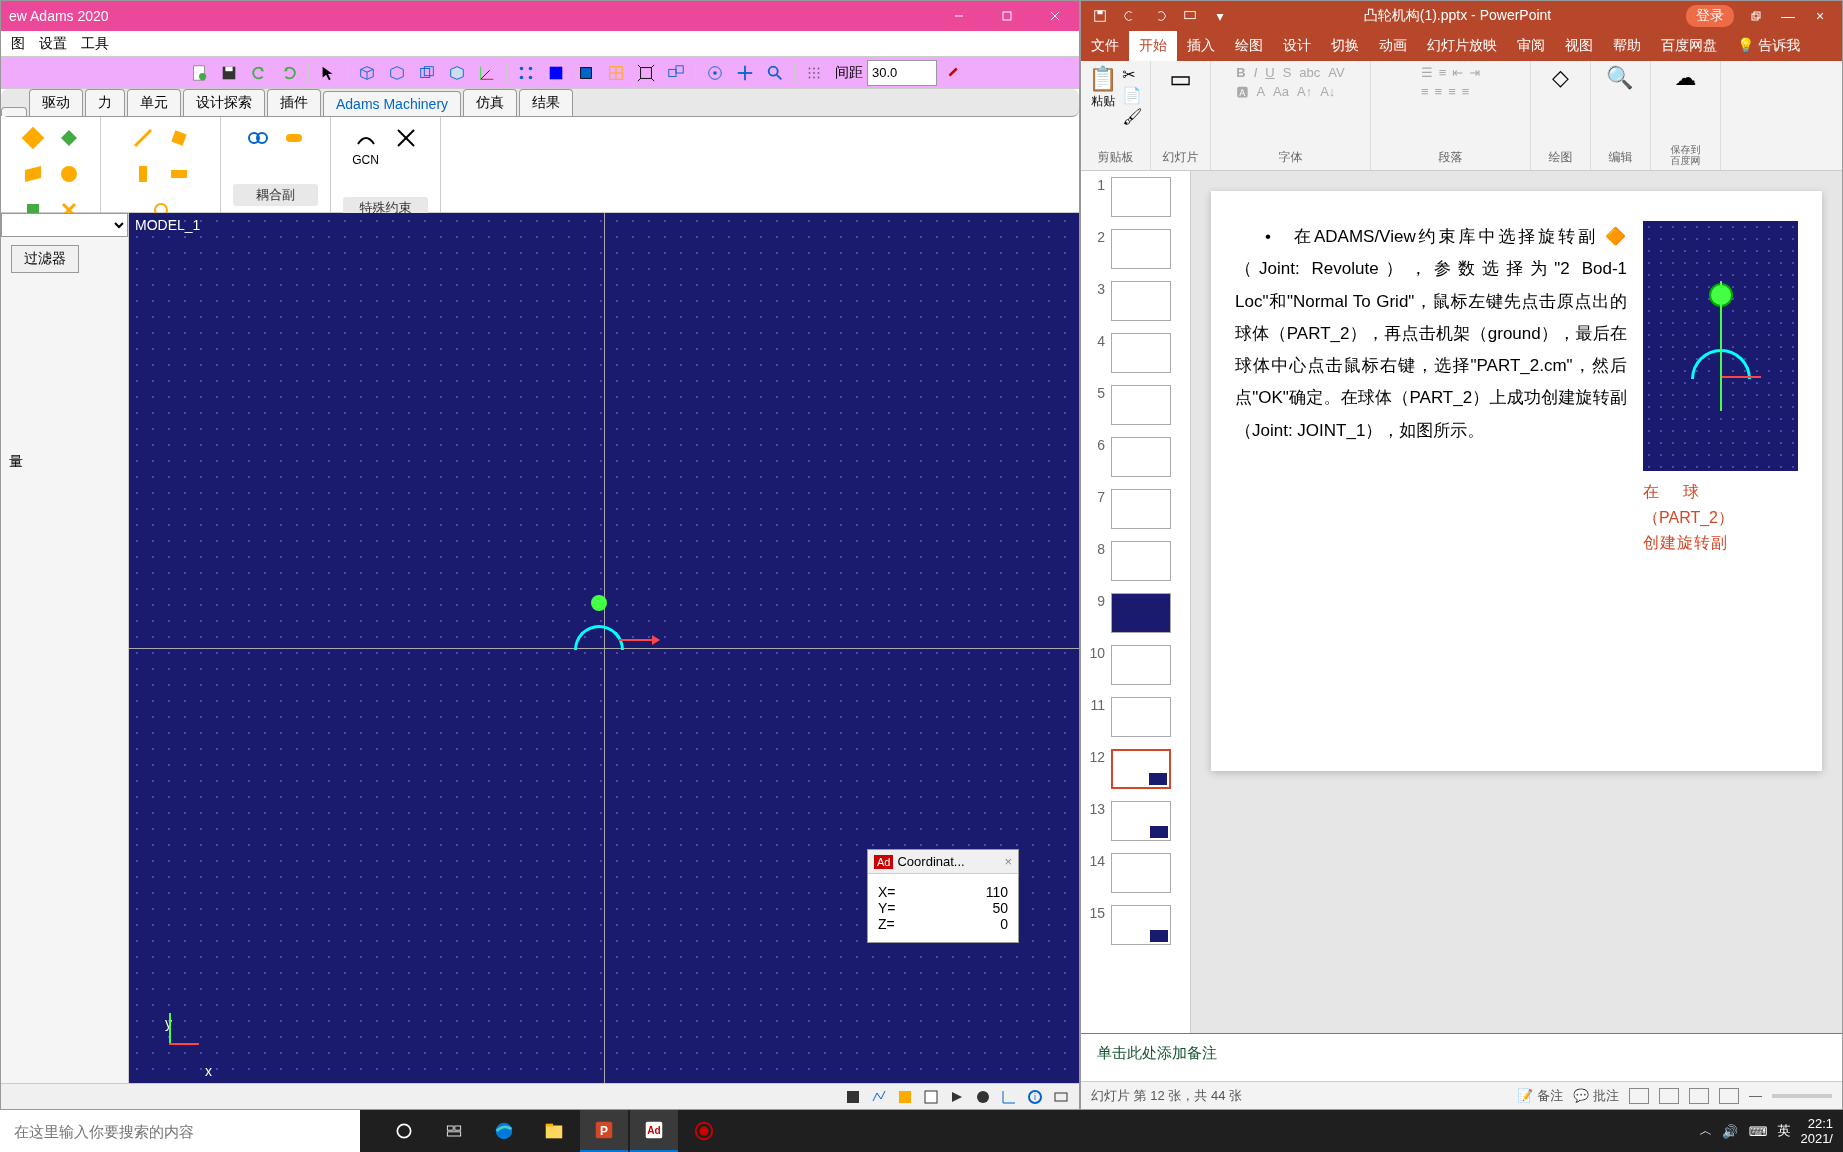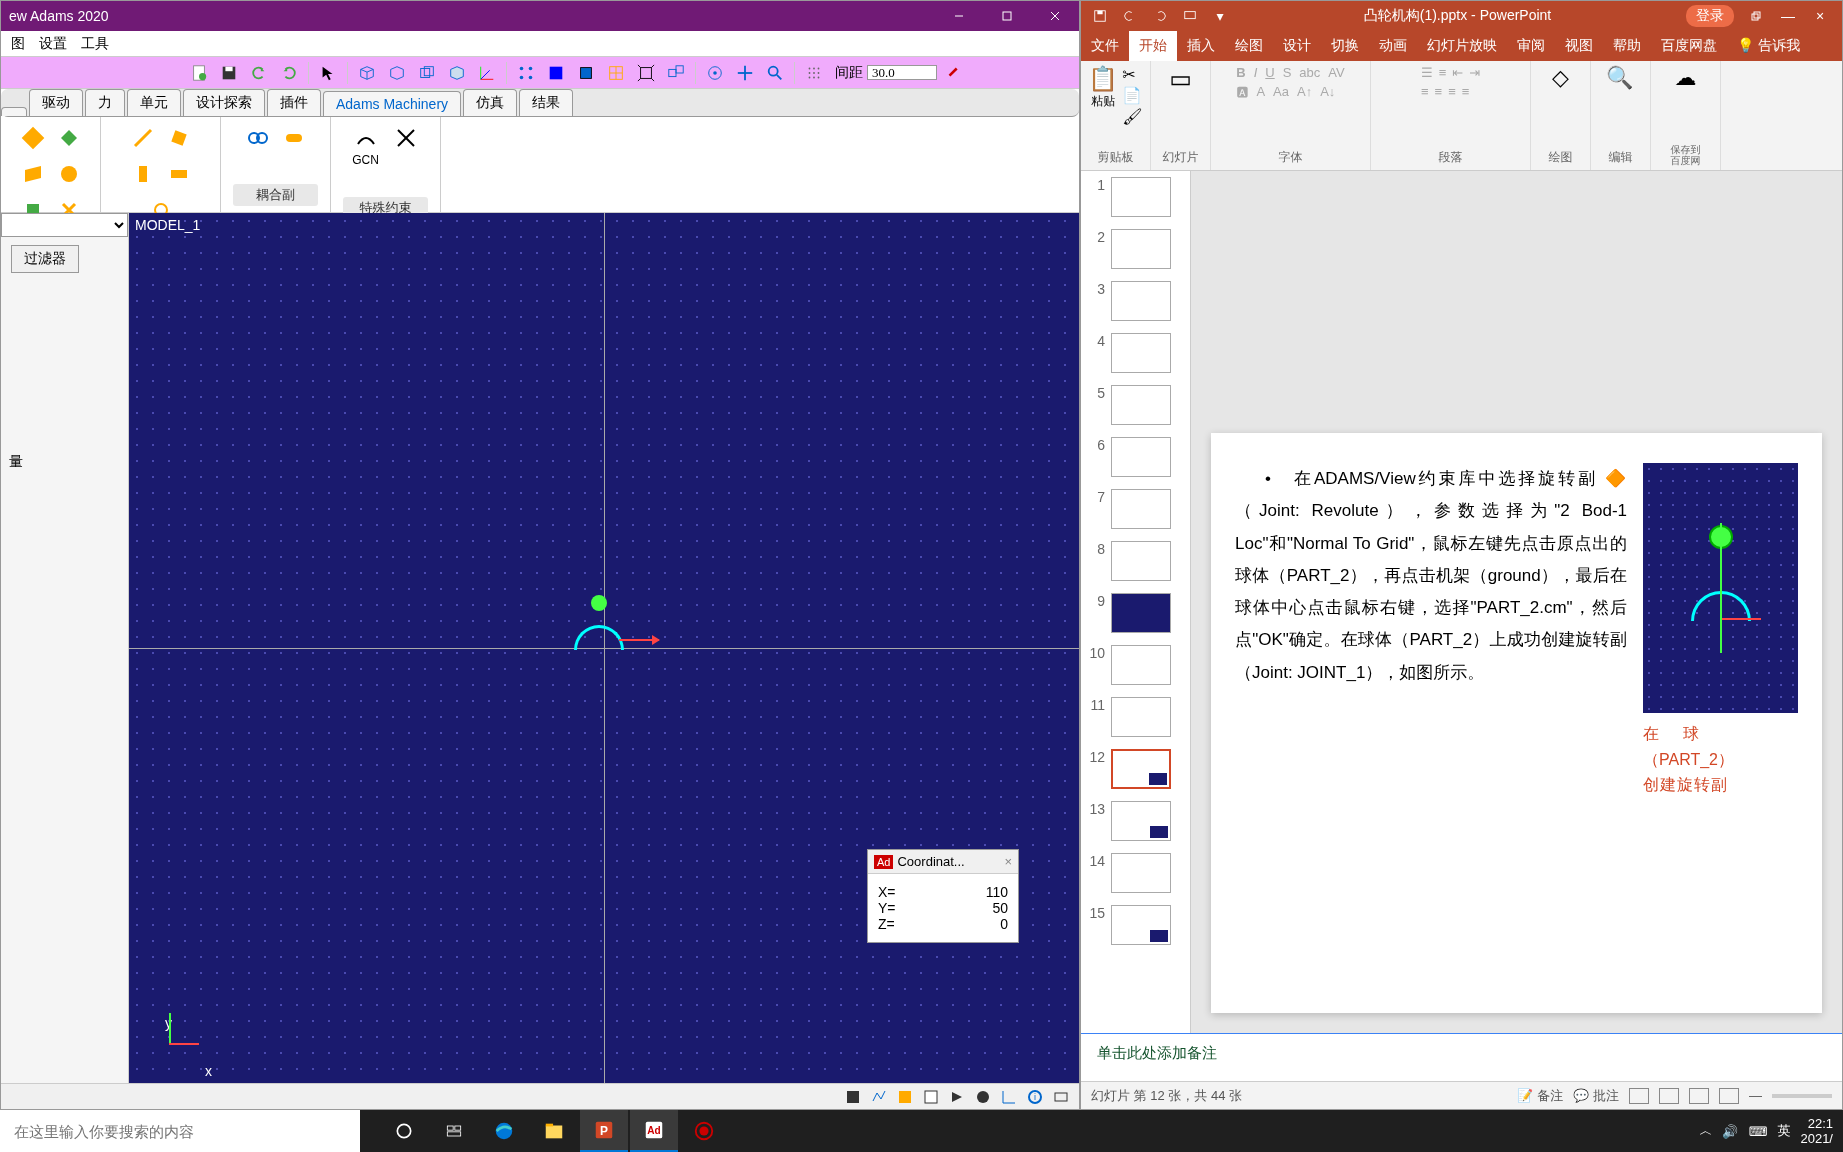--- a/index.html
+++ b/index.html
@@ -1,33 +1,33 @@
 <!DOCTYPE html>
 <html><head>
   <meta charset="utf-8">
   <style>
     * { margin: 0; padding: 0; box-sizing: border-box; font-family: "Microsoft YaHei", sans-serif; }
     body { width: 1843px; height: 1152px; overflow: hidden; background: #fff; position: relative; }
     
     
     .adams-window { position: absolute; left: 0; top: 0; width: 1080px; height: 1110px; background: #fff; border: 1px solid #999; }
-    .adams-titlebar { height: 30px; background: #701a75; color: #fff; display: flex; align-items: center; justify-content: space-between; font-size: 14px; padding-left: 8px; }
+    .adams-titlebar { height: 30px; background: #ec4899; color: #fff; display: flex; align-items: center; justify-content: space-between; font-size: 14px; padding-left: 8px; }
     .adams-title { display: flex; align-items: center; gap: 6px; }
     .window-controls { display: flex; }
     .window-btn { width: 48px; height: 30px; display: flex; align-items: center; justify-content: center; color: #fff; }
     .window-btn svg { width: 12px; height: 12px; }
     
     .adams-menubar { height: 26px; background: #fff; border-bottom: 1px solid #ccc; display: flex; align-items: center; padding-left: 4px; gap: 2px; font-size: 14px; }
     .adams-menubar span { padding: 2px 6px; }
     
     .adams-toolbar { height: 32px; background: #f0abfc; border-bottom: 1px solid #ccc; display: flex; align-items: center; padding-left: 185px; gap: 4px; }
     .tb-icon { width: 26px; height: 26px; display: flex; align-items: center; justify-content: center; border: 1px solid transparent; }
     .tb-sep { width: 1px; height: 22px; background: #ccc; margin: 0 2px; }
     .tb-label { font-size: 14px; margin-left: 4px; }
-    .tb-input { width: 70px; height: 15px; border: 1px solid #999; font-size: 13px; padding: 0 4px; font-family: Liberation Serif, serif; }
+    .tb-input { width: 70px; height: 26px; border: 1px solid #999; font-size: 13px; padding: 0 4px; }
     
     .adams-tabbar { height: 28px; background: #e8e8e8; border-bottom: 1px solid #999; display: flex; align-items: flex-end; font-size: 14px; border-radius: 7px; }
     .adams-tab { padding: 4px 12px; border: 1px solid #999; border-bottom: none; background: #f5f5f5; margin-right: 2px; border-radius: 4px 4px 0 0; }
     .adams-tab.blue { color: #0066cc; }
     
     .adams-ribbon { height: 96px; background: #fff; border-bottom: 1px solid #ccc; display: flex; }
     .ribbon-group { border-right: 1px solid #ccc; padding: 6px 12px; display: flex; flex-direction: column; align-items: center; justify-content: space-between; }
     .ribbon-title { font-size: 13px; color: #333; text-align: center; padding: 2px 8px; background: #e8e8e8; border-radius: 3px; width: 100%; margin-top: auto; }
     .ribbon-icons { display: flex; gap: 6px; flex-wrap: wrap; justify-content: center; }
     .rib-icon { width: 30px; height: 30px; display: flex; align-items: center; justify-content: center; }
@@ -85,21 +85,21 @@
     
     .ppt-body { display: flex; height: calc(100% - 30px - 30px - 110px - 48px - 28px); }
     .ppt-thumbnails { width: 110px; background: #fff; border-right: 1px solid #ccc; overflow-y: auto; padding: 6px; }
     .ppt-thumb { display: flex; gap: 6px; margin-bottom: 12px; align-items: flex-start; }
     .ppt-thumb-num { font-size: 14px; color: #666; width: 18px; text-align: right; }
     .ppt-thumb-img { width: 60px; height: 40px; background: #fff; border: 1px solid #aaa; position: relative; }
     .ppt-thumb.active .ppt-thumb-img { border: 2px solid #d24726; }
     .ppt-thumb-img.dark { background: #1a1a6e; }
     .ppt-thumb-img.dark-small::after { content: ''; position: absolute; right: 2px; bottom: 2px; width: 18px; height: 12px; background: #1a1a6e; }
     
-    .ppt-slide-area { flex: 1; background: #e6e6e6; padding: 20px; display: flex; justify-content: center; align-items: flex-end; overflow: hidden; }
+    .ppt-slide-area { flex: 1; background: #e6e6e6; padding: 20px; display: flex; justify-content: center; align-items: flex-start; overflow: hidden; }
     .ppt-slide { width: 620px; height: 580px; background: #fff; box-shadow: 0 2px 8px rgba(0,0,0,0.2); padding: 30px 24px; display: flex; gap: 16px; }
     .slide-text { flex: 1; font-size: 17px; line-height: 1.9; text-align: justify; }
     .slide-bullet { margin-left: 30px; }
     .slide-image { width: 155px; }
     .slide-img-box { width: 155px; height: 250px; background: #1a1a6e; position: relative; background-image: radial-gradient(circle, #4a4ab0 1px, transparent 1px); background-size: 12px 12px; }
     .slide-img-caption { color: #d24726; font-size: 16px; margin-top: 8px; letter-spacing: 4px; line-height: 1.6; }
     .slide-joint-marker { position: absolute; top: 62px; left: 50%; transform: translateX(-50%); }
     .slide-sphere { width: 24px; height: 24px; background: #4f4; border-radius: 50%; border: 2px solid #0a0; }
     .slide-arc { position: absolute; top: 128px; left: 50%; transform: translateX(-50%); width: 60px; height: 30px; border: 3px solid #0ff; border-bottom: none; border-radius: 60px 60px 0 0; }
     

